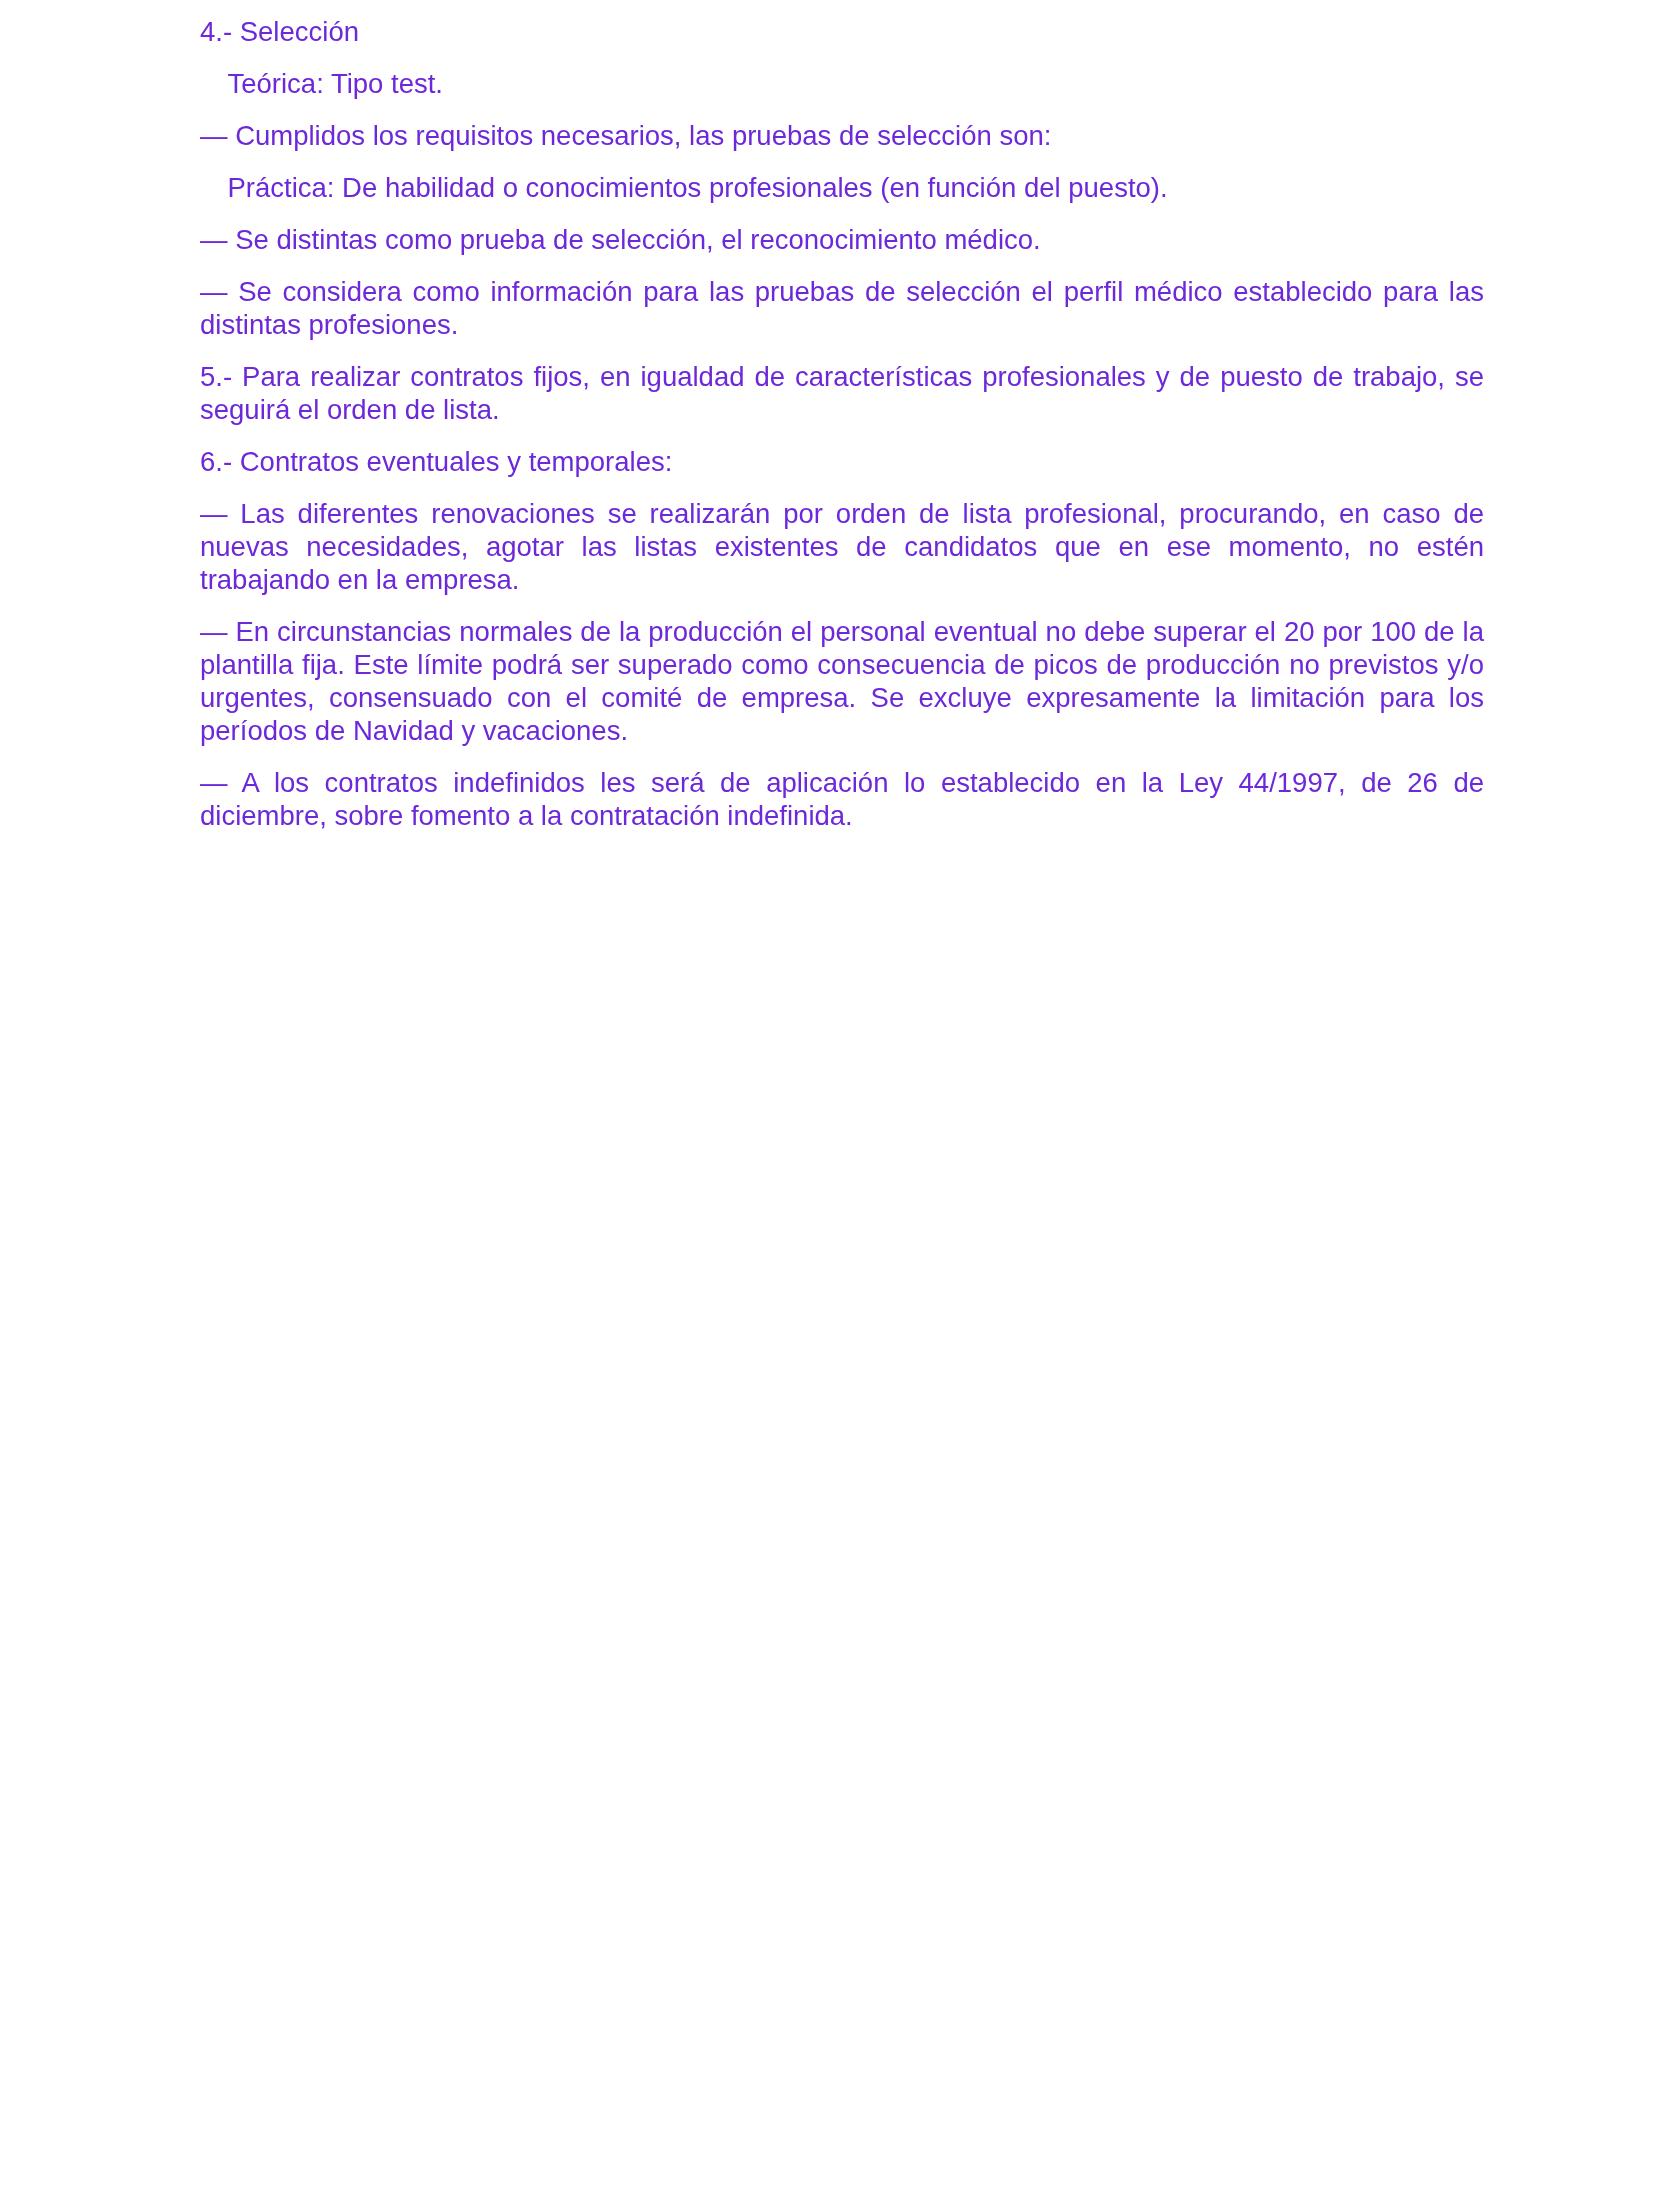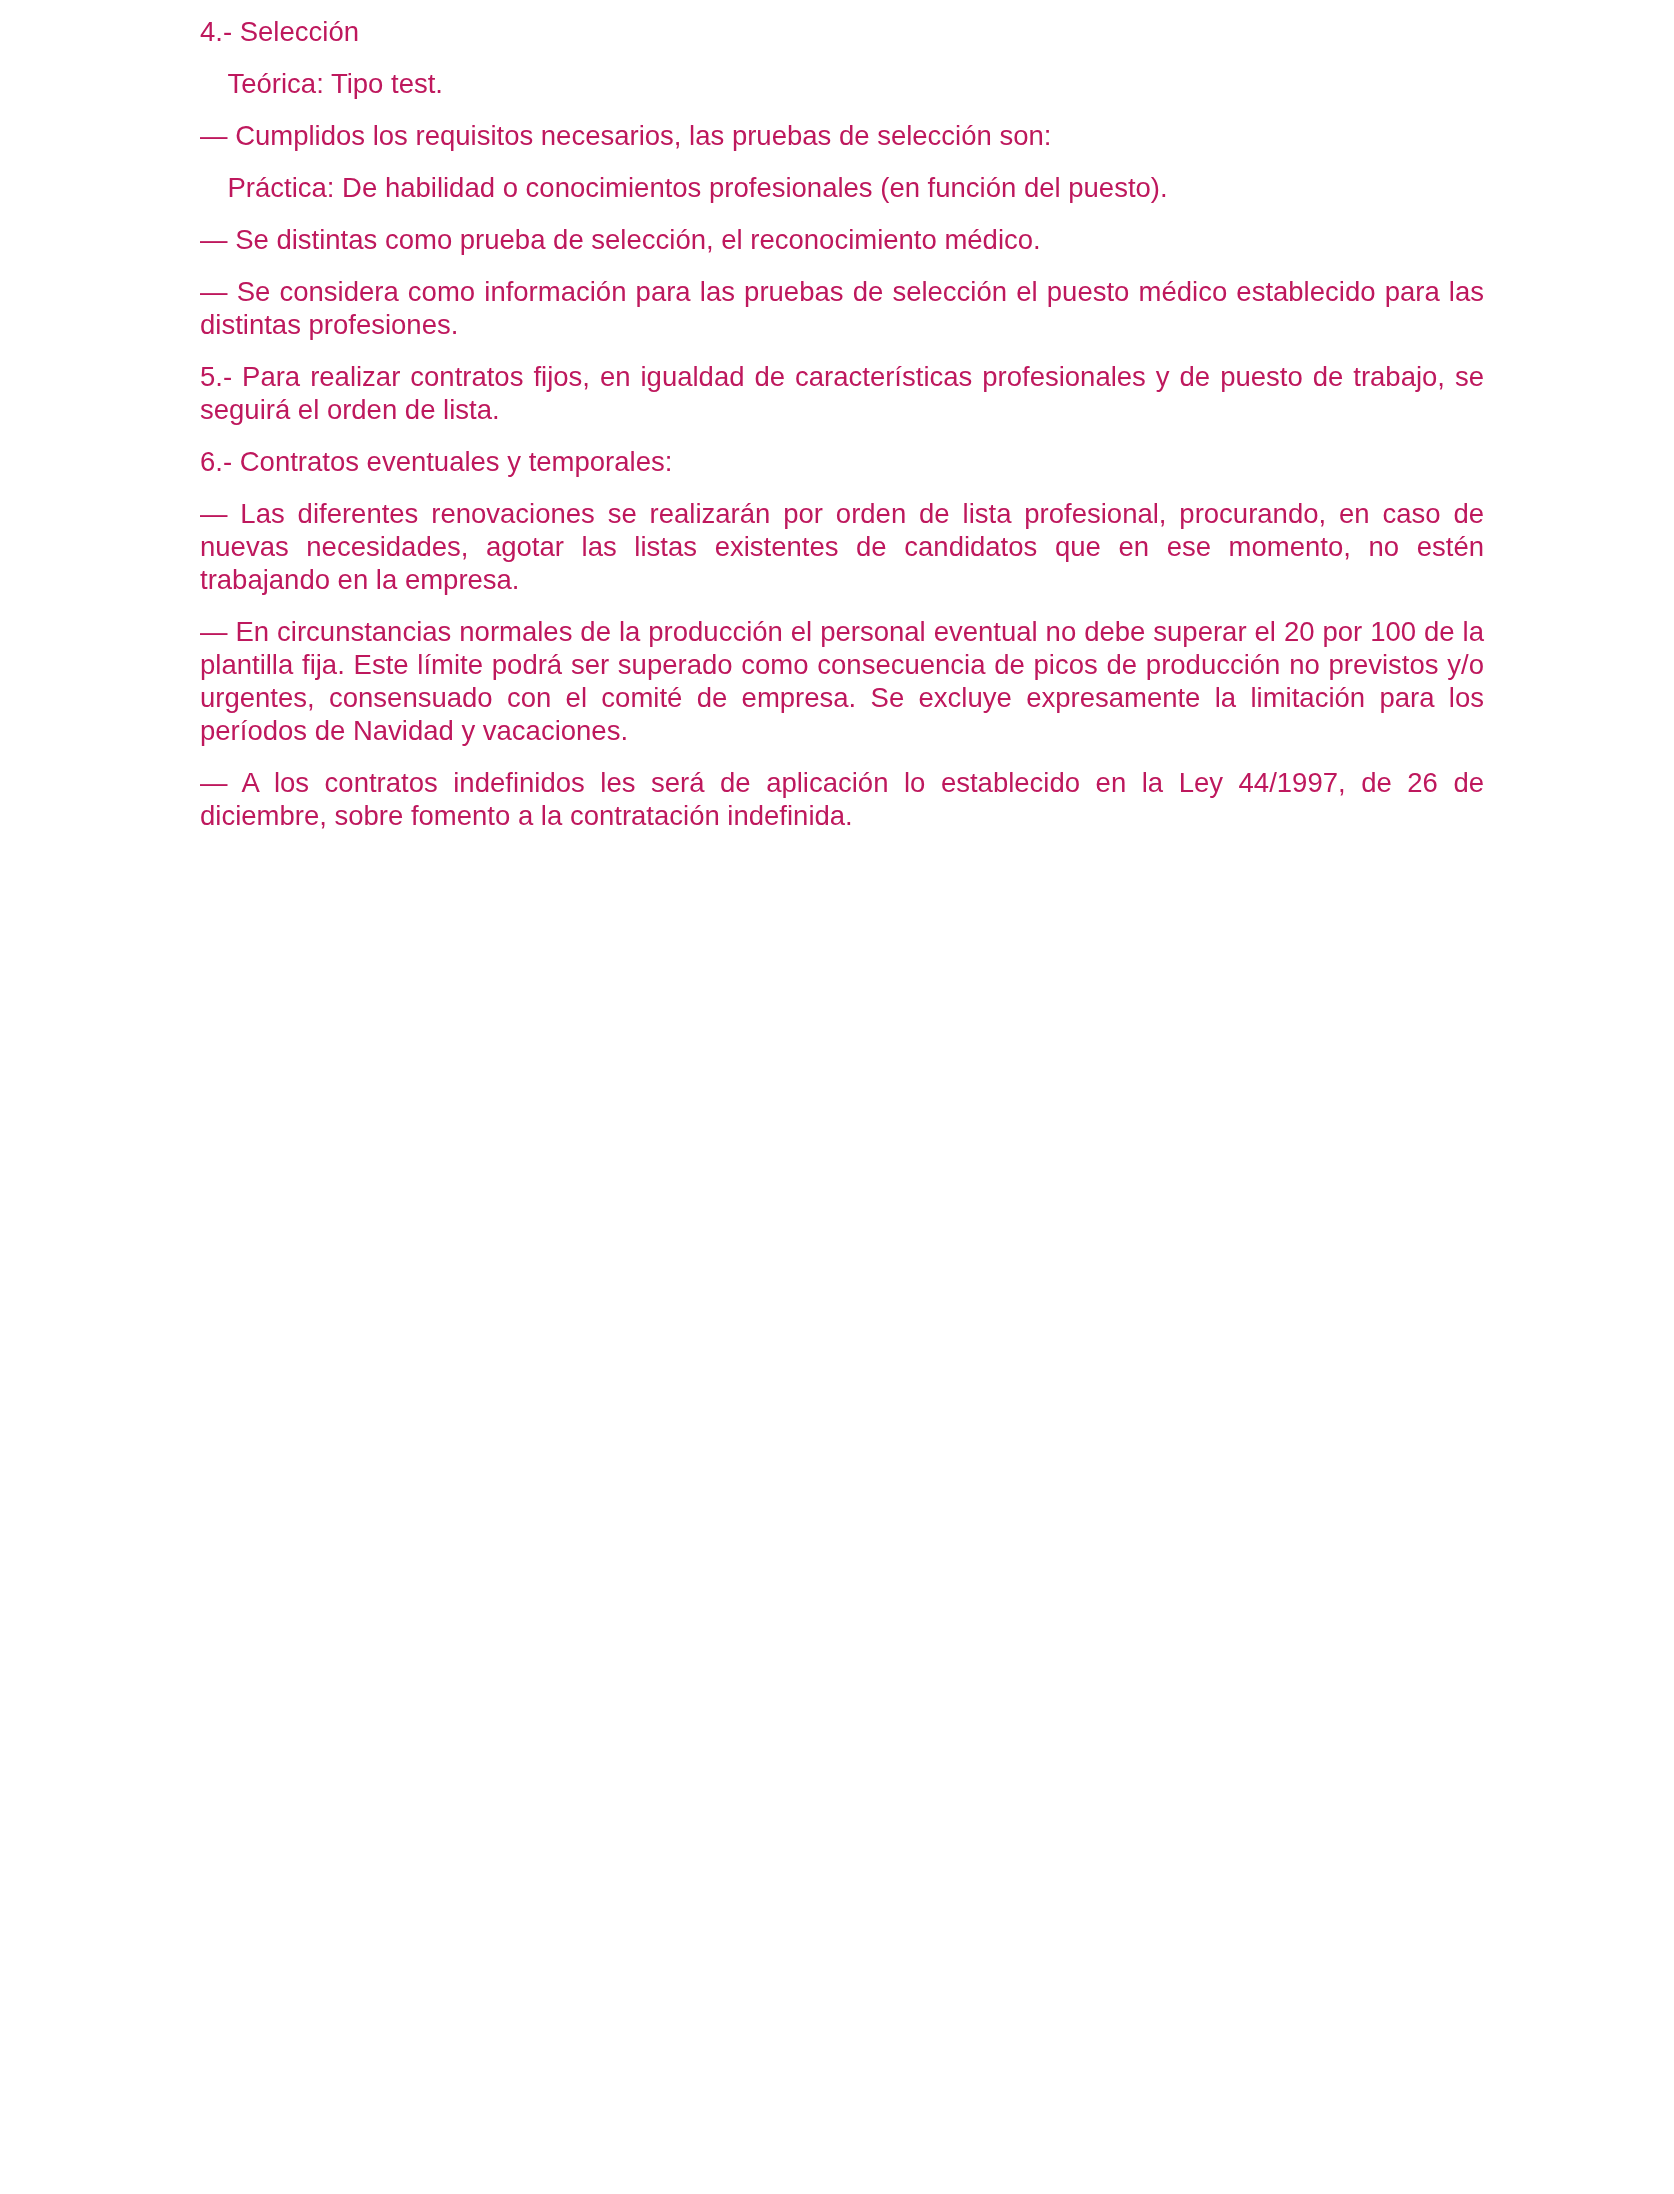--- a/index.html
+++ b/index.html
@@ -18,21 +18,21 @@
     top: 0;
     left: 0;
     width: 1675px;
     height: 2194px;
     background: #ffffff;
     box-sizing: border-box;
     padding: 15.3px 191px 0 200px;
     font-family: "Liberation Sans", "DejaVu Sans", sans-serif;
     font-size: 27.5px;
     line-height: 33px;
-    color: #be185d;
+    color: #6d28d9;
     -webkit-font-smoothing: antialiased;
   }
   .page p {
     margin: 0 0 19px 0;
     text-align: justify;
   }
   .page p.no-justify {
     text-align: left;
   }
   .page p.indent {
@@ -41,20 +41,20 @@
 </style>
 </head>
 <body>
 
 <div class="page">
   <p class="no-justify">4.- Selección</p>
   <p class="no-justify indent">Teórica: Tipo test.</p>
   <p class="no-justify">— Cumplidos los requisitos necesarios, las pruebas de selección son:</p>
   <p class="no-justify indent">Práctica: De habilidad o conocimientos profesionales (en función del puesto).</p>
   <p class="no-justify">— Se distintas como prueba de selección, el reconocimiento médico.</p>
-  <p>— Se considera como información para las pruebas de selección el puesto médico establecido para las distintas profesiones.</p>
+  <p>— Se considera como información para las pruebas de selección el perfil médico establecido para las distintas profesiones.</p>
   <p>5.- Para realizar contratos fijos, en igualdad de características profesionales y de puesto de trabajo, se seguirá el orden de lista.</p>
   <p class="no-justify">6.- Contratos eventuales y temporales:</p>
   <p>— Las diferentes renovaciones se realizarán por orden de lista profesional, procurando, en caso de nuevas necesidades, agotar las listas existentes de candidatos que en ese momento, no estén trabajando en la empresa.</p>
   <p>— En circunstancias normales de la producción el personal eventual no debe superar el 20 por 100 de la plantilla fija. Este límite podrá ser superado como consecuencia de picos de producción no previstos y/o urgentes, consensuado con el comité de empresa. Se excluye expresamente la limitación para los períodos de Navidad y vacaciones.</p>
   <p>— A los contratos indefinidos les será de aplicación lo establecido en la Ley 44/1997, de 26 de diciembre, sobre fomento a la contratación indefinida.</p>
 </div>
 
 
 </body></html>

